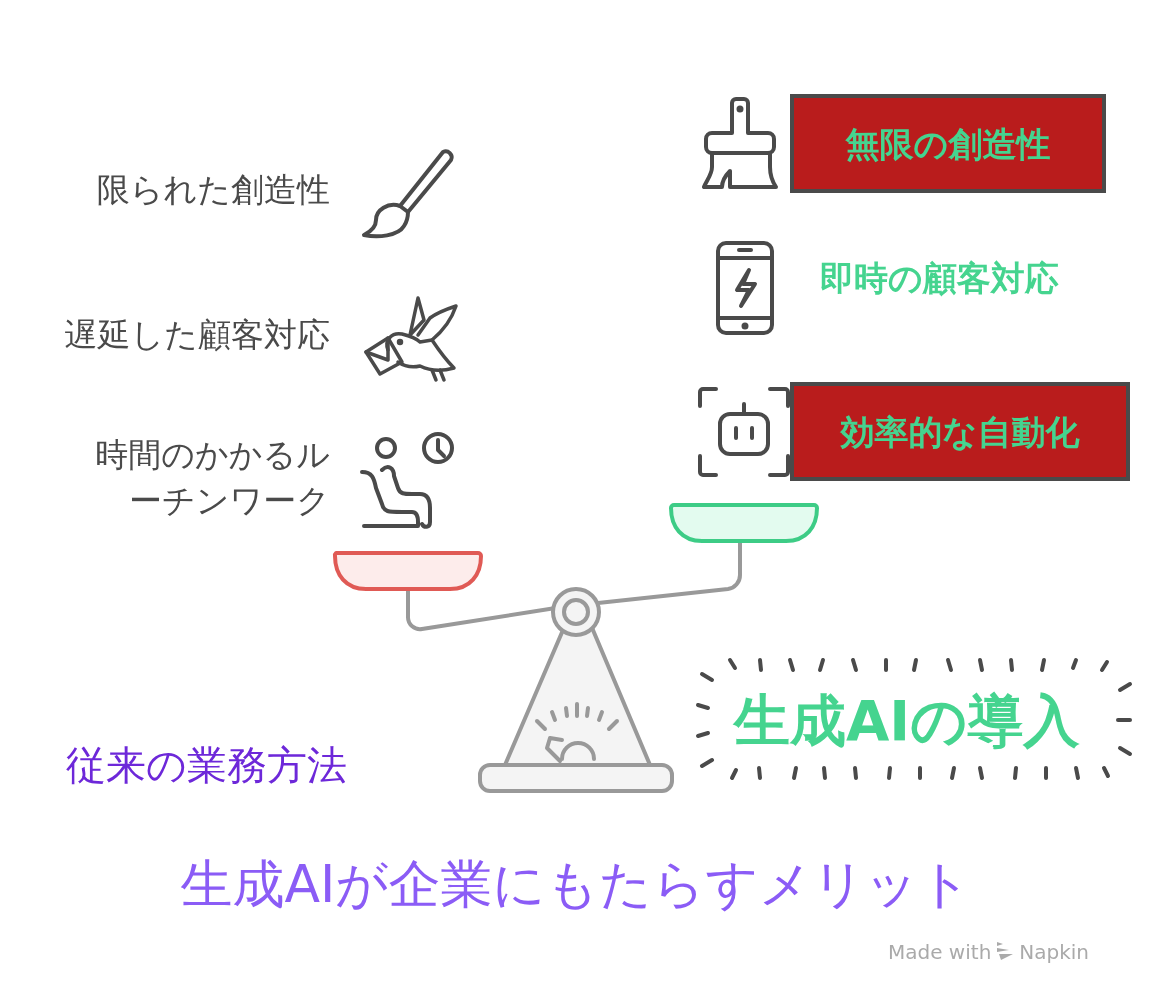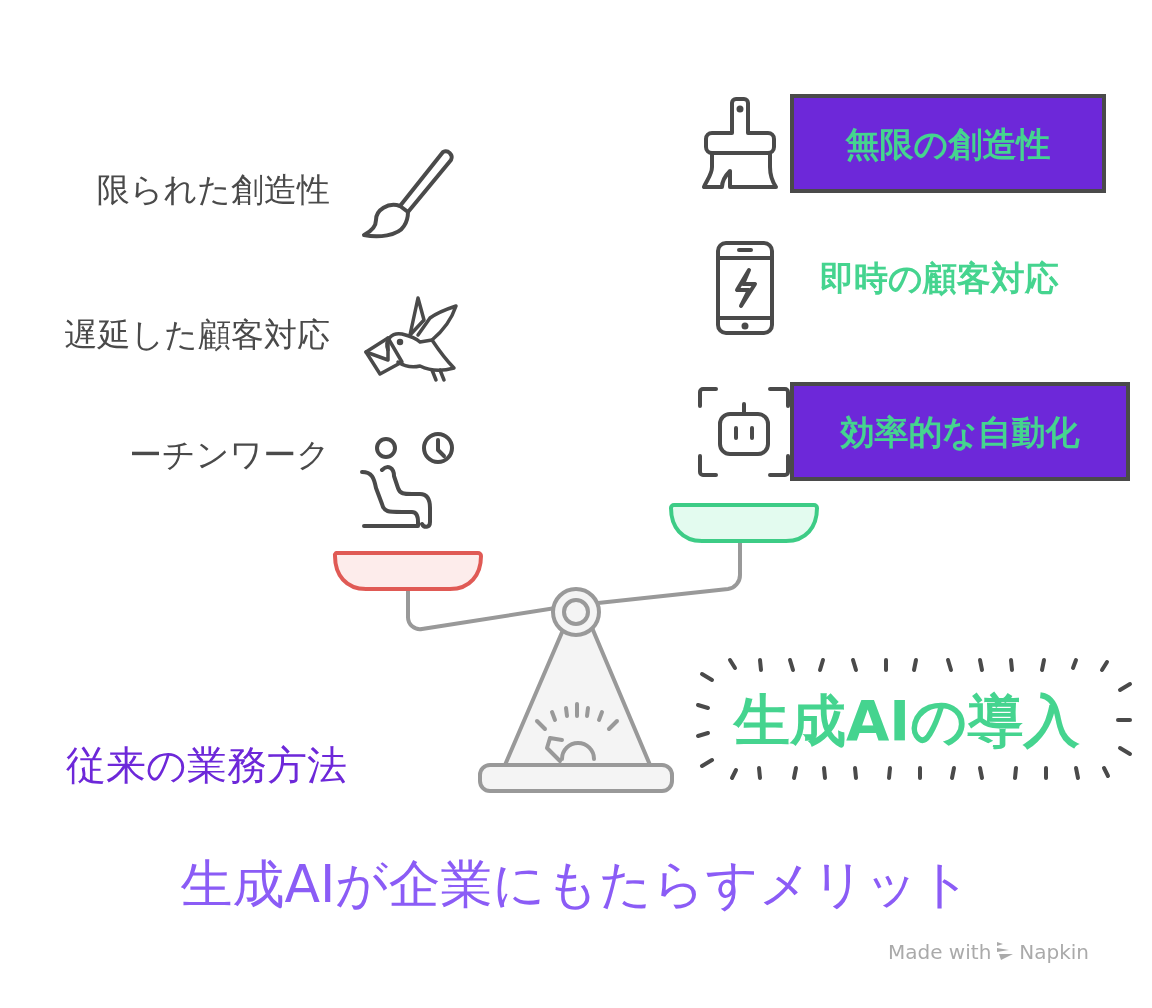--- a/index.html
+++ b/index.html
@@ -1,37 +1,38 @@
 <!DOCTYPE html>
 <html><head>
   <meta charset="utf-8">
   <style>
     html, body { margin:0; padding:0; background:#ffffff; }
     body { width:1152px; height:1008px; position:relative; overflow:hidden;
            font-family:"DejaVu Sans", "Liberation Sans", sans-serif; color:#4a4a4a; }
     .abs { position:absolute; }
     .left-label { position:absolute; font-size:33px; color:#4a4a4a; text-align:right; line-height:46px; white-space:nowrap; }
     .right-label { position:absolute; font-size:34px; font-weight:bold; color:#45d48f; white-space:nowrap; line-height:40px; }
-    .box { position:absolute; background:#6d28d9; border:4px solid #4a4a4a; box-sizing:border-box; display:flex; align-items:center; justify-content:center; }
+    .box { position:absolute; background:#b91c1c; border:4px solid #4a4a4a; box-sizing:border-box; display:flex; align-items:center; justify-content:center; }
     .icon svg { display:block; }
     .highlight { position:absolute; font-size:56px; font-weight:bold; color:#45d48f; white-space:nowrap; }
     .base-label { position:absolute; font-size:40px; color:#6d28d9; white-space:nowrap; }
     .title { position:absolute; font-size:52px; color:#8b5cf6; white-space:nowrap; left:0; width:1152px; text-align:center; }
     .watermark { position:absolute; font-size:20px; color:#aaaaaa; white-space:nowrap; display:flex; gap:4px; }
   </style>
 </head>
 <body>
 
 <div class="left-label" style="right:822px; top:167px;">
   <span>限られた創造性</span>
 </div>
 <div class="left-label" style="right:822px; top:312px;">
   <span>遅延した顧客対応</span>
 </div>
 <div class="left-label" style="right:822px; top:432px;">
+  <div>時間のかかるル</div>
   <div>ーチンワーク</div>
 </div>
 
 <div class="abs icon" style="left:358px; top:140px;">
   <svg width="100" height="100" viewBox="0 0 100 100" fill="none" stroke="#4a4a4a" stroke-width="4" stroke-linejoin="round" stroke-linecap="round">
     <path d="M85 12 a6 6 0 0 1 8 8 L50 72 L42 66 Z"></path>
     <path d="M42 66 C30 62 18 70 18 80 C18 88 12 92 6 95 C20 98 40 96 46 86 C50 80 50 74 50 72"></path>
   </svg>
 </div>
 <div class="abs icon" style="left:358px; top:290px;">

